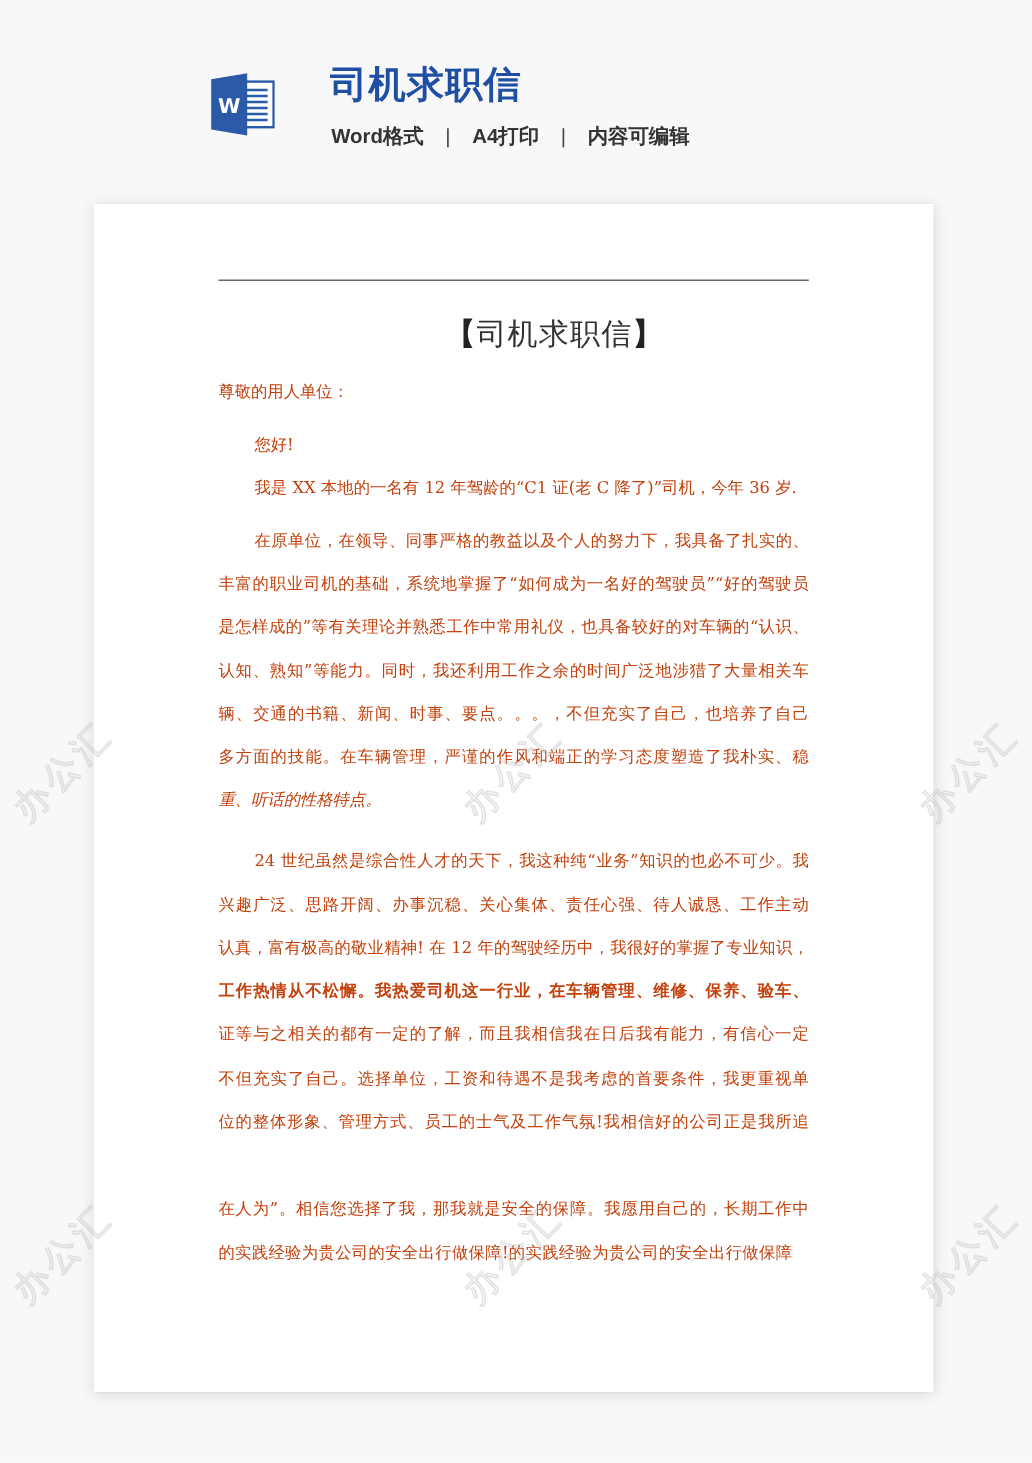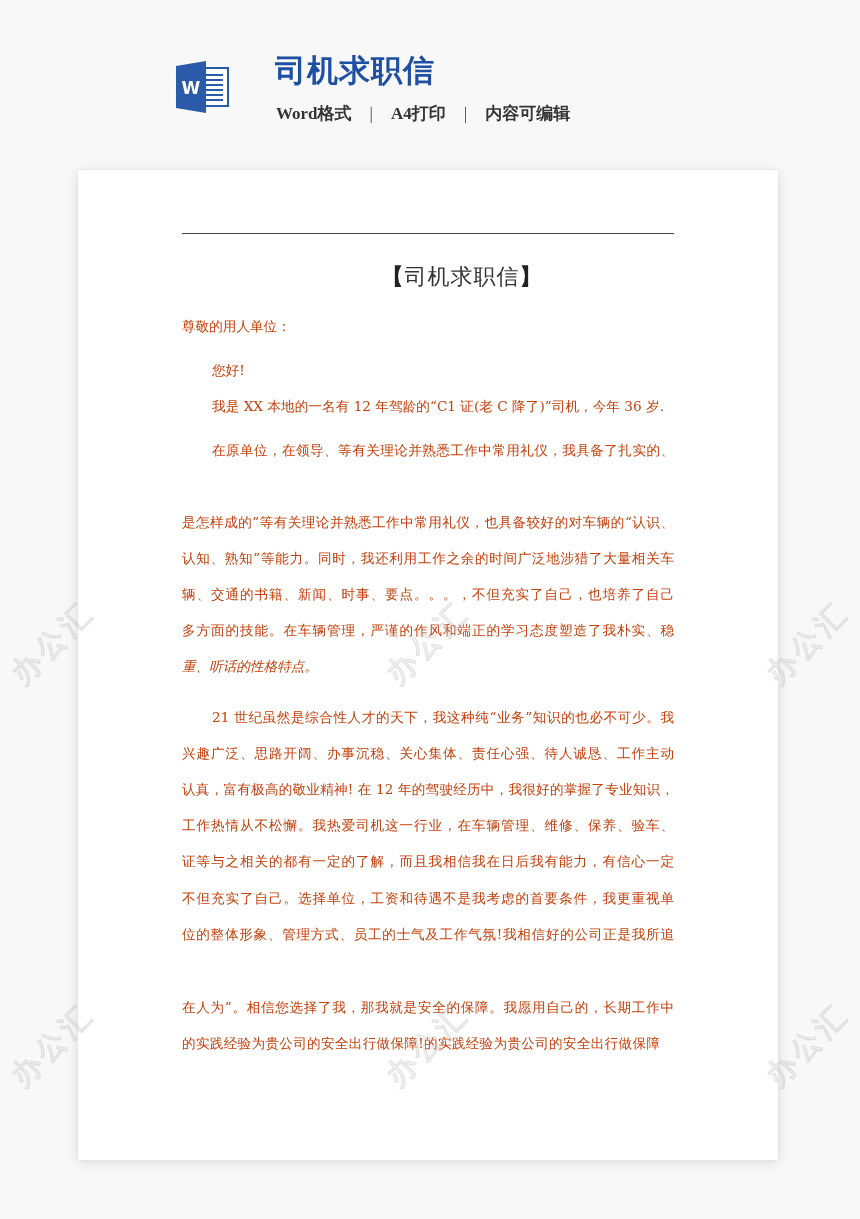--- a/index.html
+++ b/index.html
@@ -10,34 +10,34 @@
   }
   .header { position:absolute; left:0; top:0; width:860px; height:160px; }
   .word-icon { position:absolute; left:175px; top:60px; width:54px; height:54px; }
   .hdr-title {
     position:absolute; left:275px; top:50px;
     font-family:"DejaVu Sans", sans-serif; font-weight:bold;
     font-size:31px; color:#1e4fa3; letter-spacing:1px; white-space:nowrap;
   }
   .hdr-sub {
     position:absolute; left:276px; top:102px;
-    font-family:Liberation Serif, serif; font-weight:bold;
+    font-family:Liberation Sans, sans-serif; font-weight:bold;
     font-size:17px; color:#333; white-space:nowrap;
   }
   .hdr-sub .sep { display:inline-block; margin:0 18px; font-weight:normal; color:#444; }
 
   .page {
     position:absolute; left:78px; top:170px; width:700px; height:990px;
     background:#fff;
     box-shadow:0 2px 12px rgba(0,0,0,0.13), 0 0 2px rgba(0,0,0,0.06);
   }
   .rule { position:absolute; left:104px; top:63px; width:492px; height:1px; background:#444; }
   .doc-title {
     position:absolute; left:0; top:92px; width:768px; text-align:center;
-    font-family:"DejaVu Serif", serif; font-size:22px; color:#333; letter-spacing:1px;
+    font-family:"DejaVu Serif", serif; font-size:25px; color:#333; letter-spacing:1px;
   }
   .doc-title .br { font-weight:bold; color:#222; }
   .line {
     position:absolute; left:104px; width:492px; white-space:nowrap;
     font-family:"DejaVu Serif", serif; font-size:13.6px; color:#c2410c;
     text-align:justify; text-align-last:justify; overflow:hidden;
   }
   .line.noj { text-align:left; text-align-last:left; }
   .line.indent { left:134px; width:462px; }
 
@@ -79,31 +79,32 @@
   <div class="rule"></div>
   <div class="doc-title">
     <span class="br">【</span><span>司机求职信</span><span class="br">】</span>
   </div>
 
   <div class="line noj" style="top:148px;">尊敬的用人单位：</div>
   <div class="line noj indent" style="top:192px;">您好!</div>
 
   <div class="line indent" style="top:228px; width:452px;">我是 XX 本地的一名有 12 年驾龄的“C1 证(老 C 降了)”司机，今年 36 岁.</div>
 
-  <div class="line indent" style="top:272px;">在原单位，在领导、等有关理论并熟悉工作中常用礼仪，我具备了扎实的、</div>
+  <div class="line indent" style="top:272px;">在原单位，在领导、同事严格的教益以及个人的努力下，我具备了扎实的、</div>
+  <div class="line" style="top:308px;">丰富的职业司机的基础，系统地掌握了“如何成为一名好的驾驶员”“好的驾驶员</div>
   <div class="line" style="top:344px;">是怎样成的”等有关理论并熟悉工作中常用礼仪，也具备较好的对车辆的“认识、</div>
   <div class="line" style="top:380px;">认知、熟知”等能力。同时，我还利用工作之余的时间广泛地涉猎了大量相关车</div>
   <div class="line" style="top:416px;">辆、交通的书籍、新闻、时事、要点。。。，不但充实了自己，也培养了自己</div>
   <div class="line" style="top:452px;">多方面的技能。在车辆管理，严谨的作风和端正的学习态度塑造了我朴实、稳</div>
   <div class="line noj" style="top:488px;font-style:italic;">重、听话的性格特点。</div>
 
-  <div class="line indent" style="top:539px;">21 世纪虽然是综合性人才的天下，我这种纯“业务”知识的也必不可少。我</div>
+  <div class="line indent" style="top:539px;">24 世纪虽然是综合性人才的天下，我这种纯“业务”知识的也必不可少。我</div>
   <div class="line" style="top:575px;">兴趣广泛、思路开阔、办事沉稳、关心集体、责任心强、待人诚恳、工作主动</div>
   <div class="line" style="top:611px;">认真，富有极高的敬业精神! 在 12 年的驾驶经历中，我很好的掌握了专业知识，</div>
-  <div class="line" style="top:647px;">工作热情从不松懈。我热爱司机这一行业，在车辆管理、维修、保养、验车、</div>
+  <div class="line" style="top:647px;font-weight:bold;">工作热情从不松懈。我热爱司机这一行业，在车辆管理、维修、保养、验车、</div>
   <div class="line" style="top:683px;">证等与之相关的都有一定的了解，而且我相信我在日后我有能力，有信心一定</div>
   <div class="line" style="top:720px;">不但充实了自己。选择单位，工资和待遇不是我考虑的首要条件，我更重视单</div>
   <div class="line" style="top:756px;">位的整体形象、管理方式、员工的士气及工作气氛!我相信好的公司正是我所追</div>
   <div class="line" style="top:829px;">在人为”。相信您选择了我，那我就是安全的保障。我愿用自己的，长期工作中</div>
   <div class="line" style="top:865px; width:478px;">的实践经验为贵公司的安全出行做保障!的实践经验为贵公司的安全出行做保障</div>
 </div>
 
 <div class="wm" style="left:0px; top:620px;">办公汇</div>
 <div class="wm" style="left:375px; top:620px;">办公汇</div>
 <div class="wm" style="left:755px; top:620px;">办公汇</div>

